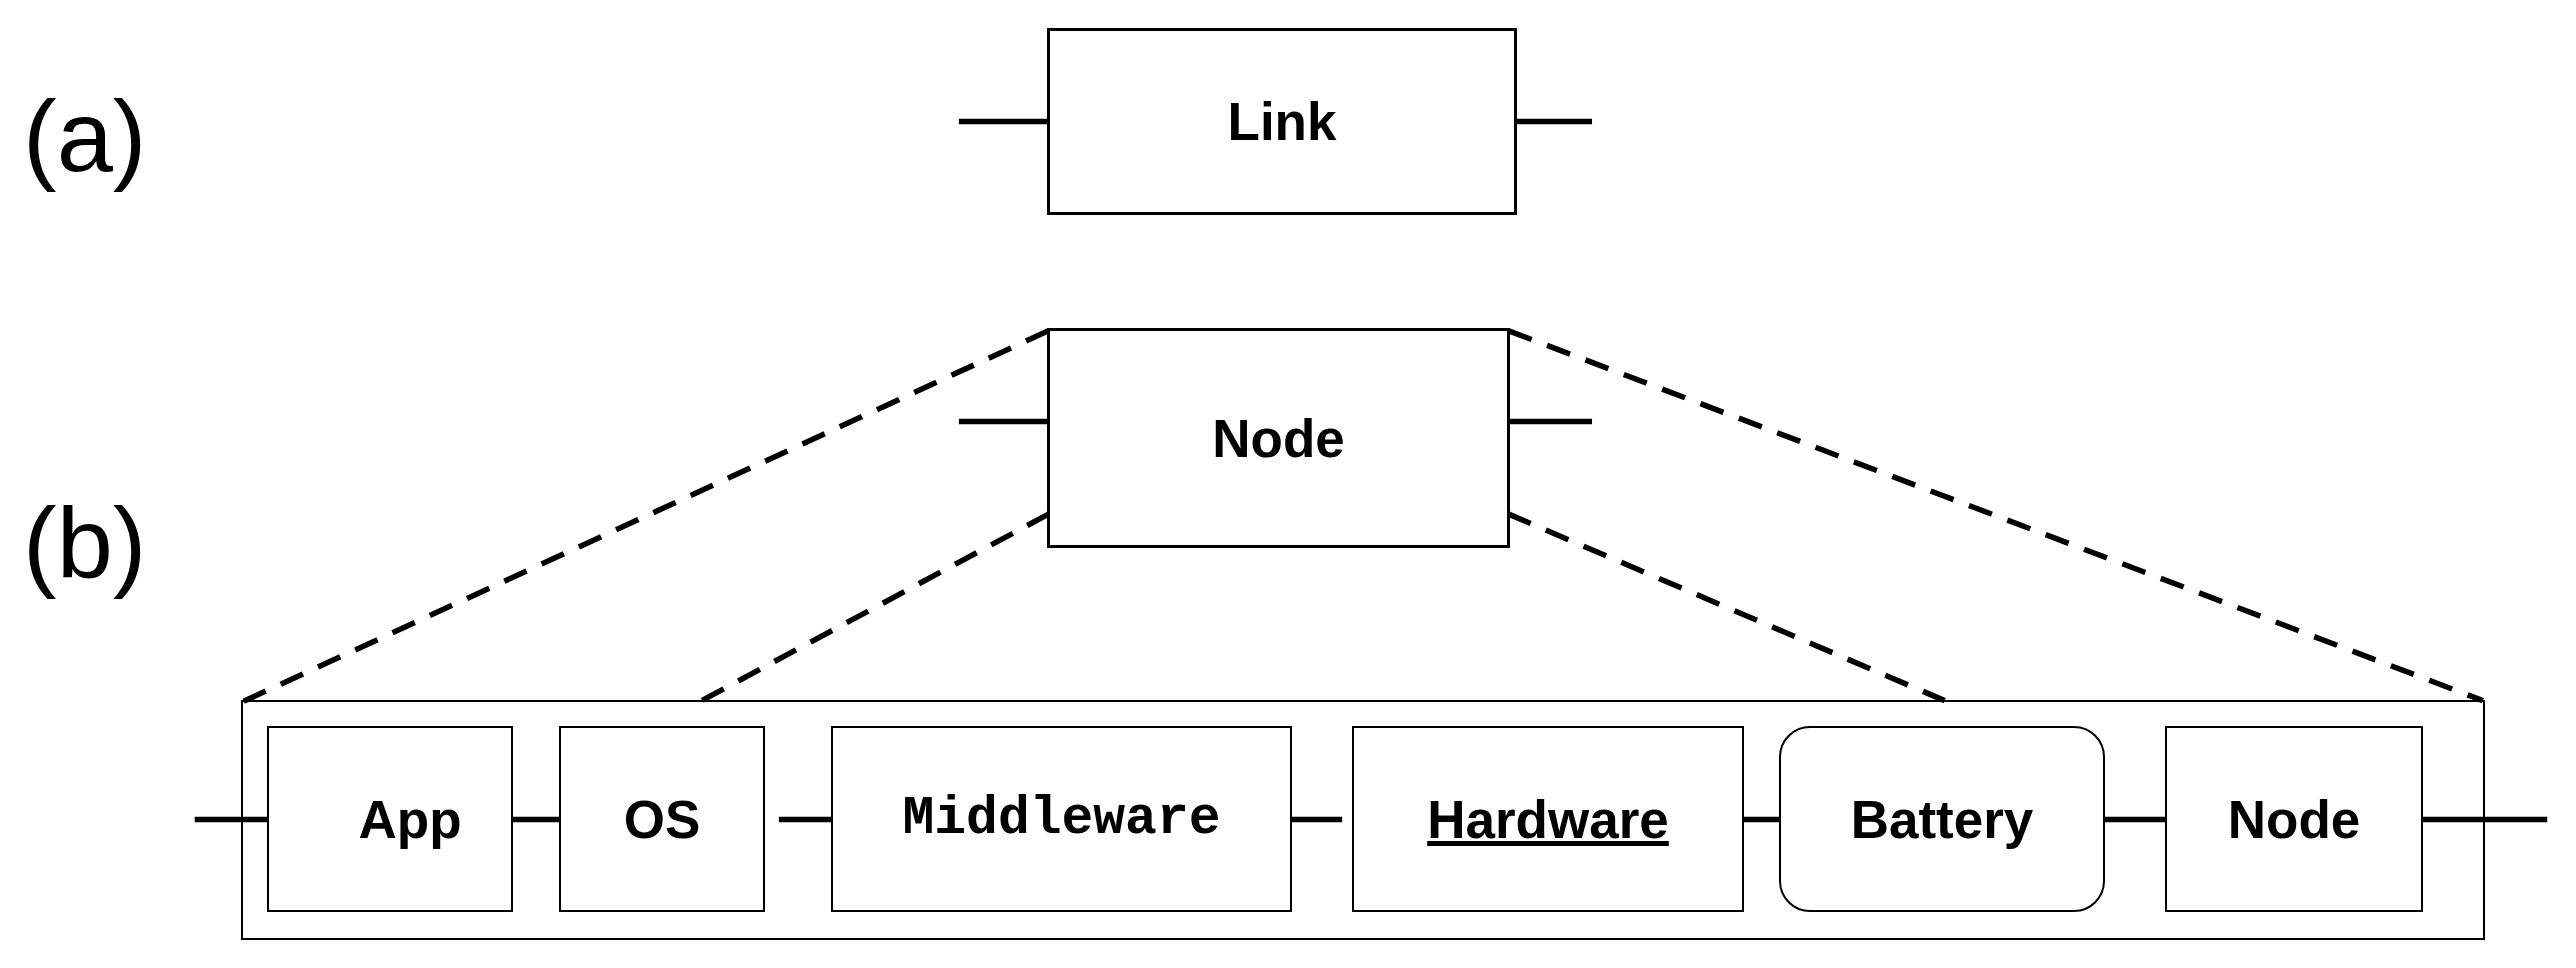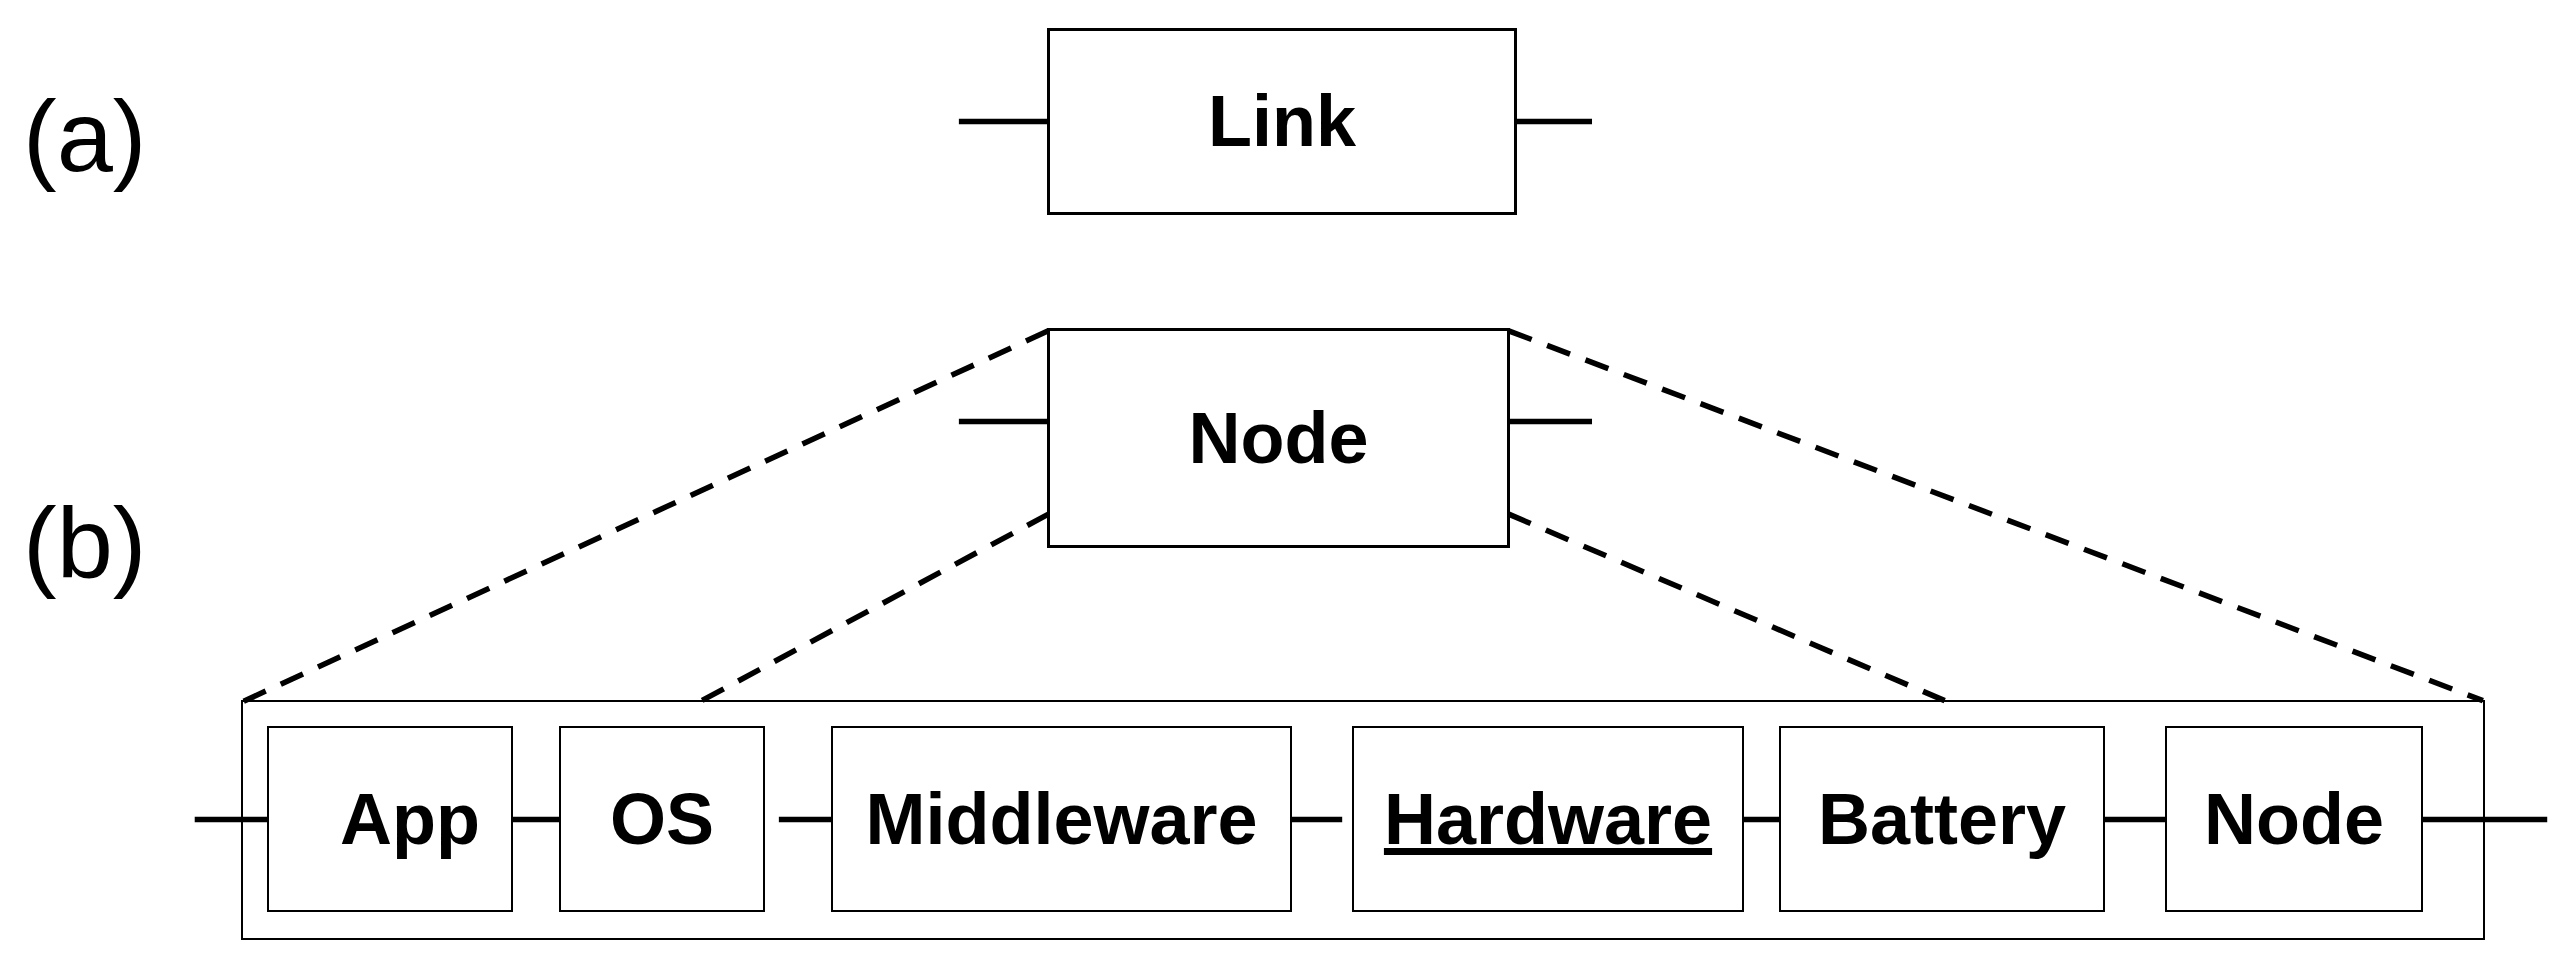--- a/index.html
+++ b/index.html
@@ -38,21 +38,21 @@
     box-sizing: border-box;
     background: #ffffff;
     border: 3.1px solid #000000;
     display: flex;
     align-items: center;
     justify-content: center;
     z-index: 2;
   }
   .box .box-text {
     font-weight: 700;
-    font-size: 72px;
+    font-size: 53px;
     line-height: 1;
     white-space: nowrap;
   }
   #link-box { left: 1047px; top: 27.6px;  width: 470px; height: 187px; }
   #node-box { left: 1047px; top: 328px; width: 463px; height: 220px; }
   #container-box {
     position: absolute;
     left: 241px; top: 700px;
     width: 2244px; height: 240px;
     box-sizing: border-box;
@@ -61,23 +61,23 @@
     z-index: 2;
   }
   .component {
     border-width: 2.4px;
     top: 726px;
     height: 186px;
     z-index: 3;
   }
   #box-app        { left: 267px;  width: 246px; padding-left: 40px; }
   #box-os         { left: 559px;  width: 206px; }
-  #box-middleware { left: 831px; width: 461px; }
+  #box-middleware { left: 831px; width: 461px; font-family: Liberation Mono, monospace; }
   #box-hardware   { left: 1352px; width: 392px; text-decoration: underline; }
-  #box-battery    { left: 1779px; width: 326px; }
+  #box-battery    { left: 1779px; width: 326px; border-radius: 31px; }
   #box-radio      { left: 2165px; width: 258px; }
   .wire  { stroke: #000000; stroke-width: 9; }
   .dash  { stroke: #000000; stroke-width: 9; stroke-dasharray: 40 27; }
 </style>
 </head>
 <body>
 
 <div id="canvas">
 
   <svg id="wires" width="2576" height="969" viewBox="0 0 4207 1582">

